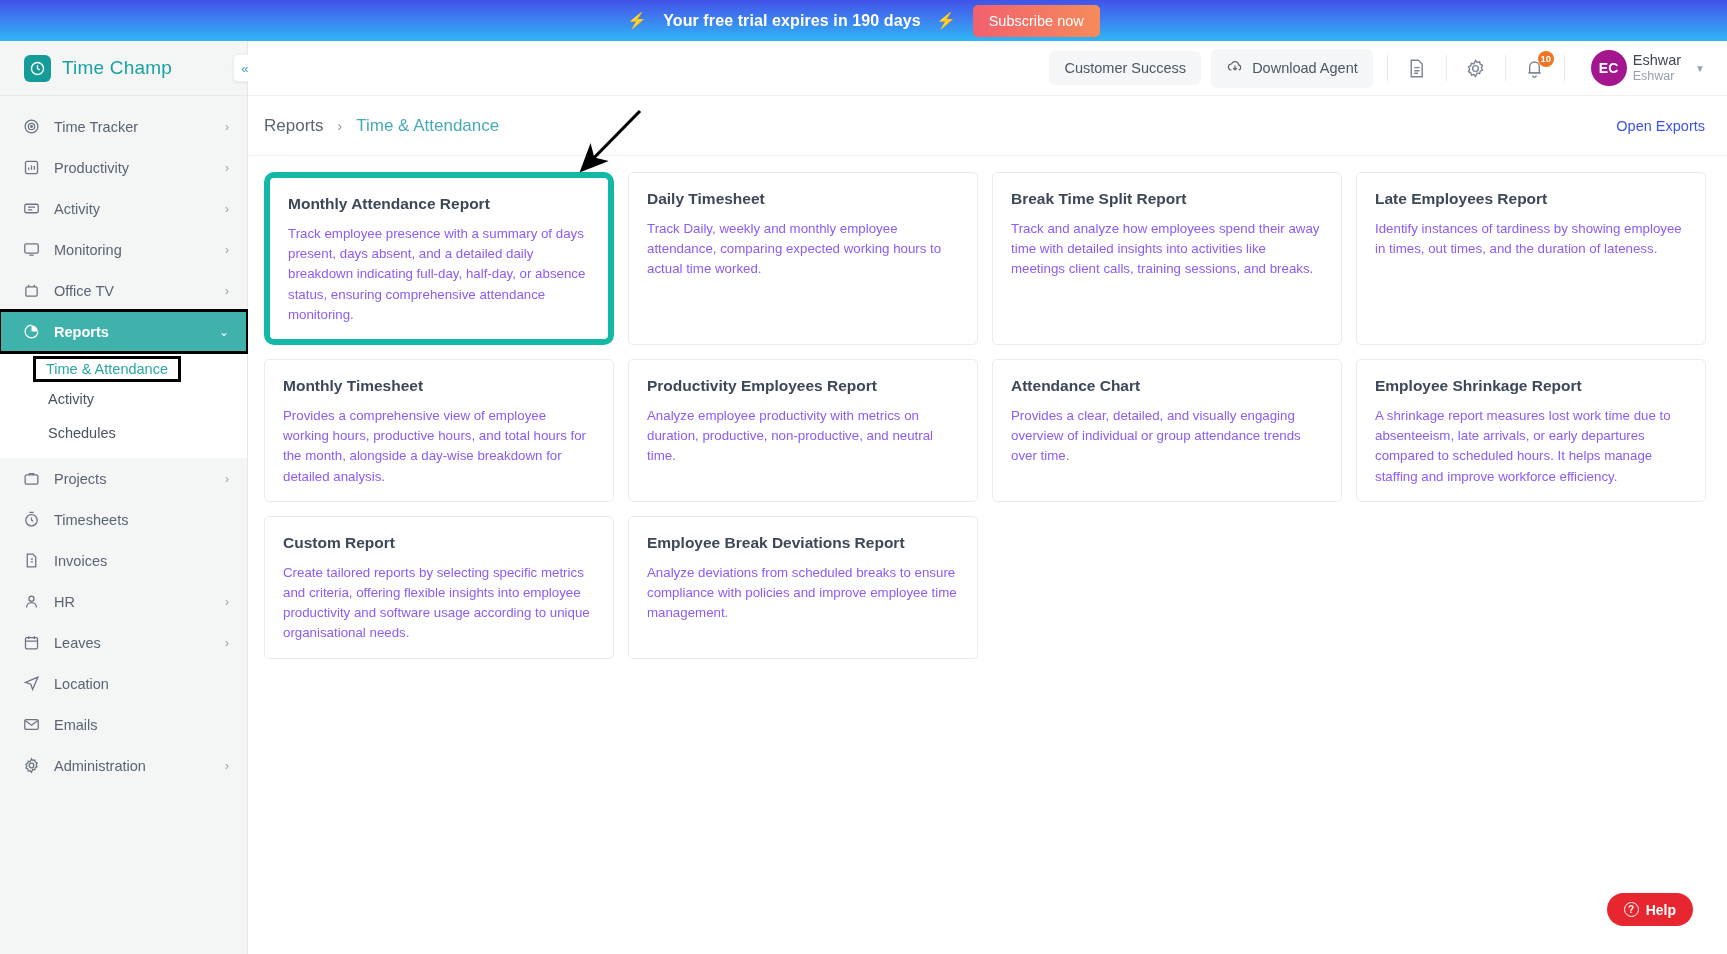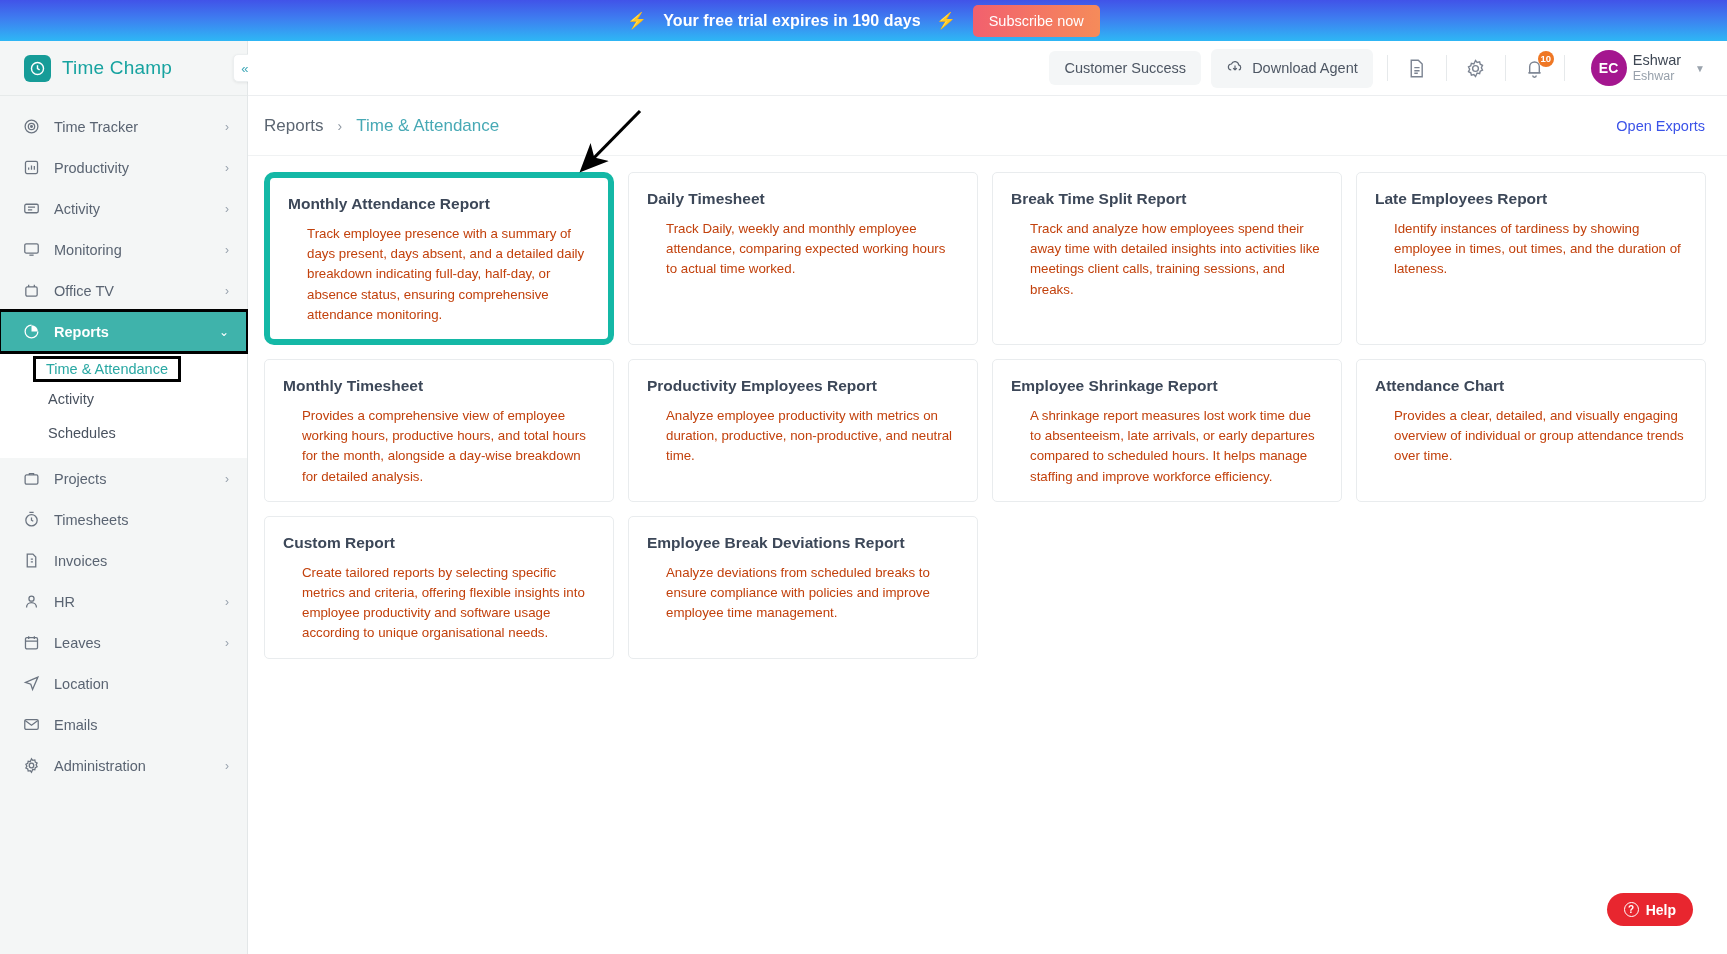--- a/index.html
+++ b/index.html
@@ -156,21 +156,21 @@
   .card {
     width: 350px; min-height: 124px;
     background: #ffffff; border: 1px solid #e9ecee; border-radius: 5px;
     padding: 17px 18px 14px 18px; cursor: pointer;
   }
   .card.boxed { border: 6px solid #14b8a6; border-radius: 10px; }
   .card-title {
     color: #3c4758; font-size: 15.5px; font-weight: bold;
     margin-bottom: 11px;
   }
-  .card-desc { color: #c2410c; font-size: 13.3px; line-height: 1.52; margin-left: 19px; }
+  .card-desc { color: #8b5cf6; font-size: 13.3px; line-height: 1.52; }
 
   
   .annot-arrow { position: absolute; left: 0; top: 0; pointer-events: none; }
 
   
   .help-btn {
     position: absolute; right: 34px; bottom: 28px;
     background: #e8262f; color: #fff; border: none;
     border-radius: 20px; height: 33px; padding: 0 17px;
     font-size: 14px; font-weight: bold; font-family: inherit;
@@ -454,26 +454,26 @@
 
       <div class="card">
         <div class="card-title">Monthly Timesheet</div>
         <div class="card-desc">Provides a comprehensive view of employee working hours, productive hours, and total hours for the month, alongside a day-wise breakdown for detailed analysis.</div>
       </div>
       <div class="card">
         <div class="card-title">Productivity Employees Report</div>
         <div class="card-desc">Analyze employee productivity with metrics on duration, productive, non-productive, and neutral time.</div>
       </div>
       <div class="card">
+        <div class="card-title">Attendance Chart</div>
+        <div class="card-desc">Provides a clear, detailed, and visually engaging overview of individual or group attendance trends over time.</div>
+      </div>
+      <div class="card">
         <div class="card-title">Employee Shrinkage Report</div>
         <div class="card-desc">A shrinkage report measures lost work time due to absenteeism, late arrivals, or early departures compared to scheduled hours. It helps manage staffing and improve workforce efficiency.</div>
-      </div>
-      <div class="card">
-        <div class="card-title">Attendance Chart</div>
-        <div class="card-desc">Provides a clear, detailed, and visually engaging overview of individual or group attendance trends over time.</div>
       </div>
 
       <div class="card">
         <div class="card-title">Custom Report</div>
         <div class="card-desc">Create tailored reports by selecting specific metrics and criteria, offering flexible insights into employee productivity and software usage according to unique organisational needs.</div>
       </div>
       <div class="card">
         <div class="card-title">Employee Break Deviations Report</div>
         <div class="card-desc">Analyze deviations from scheduled breaks to ensure compliance with policies and improve employee time management.</div>
       </div>

